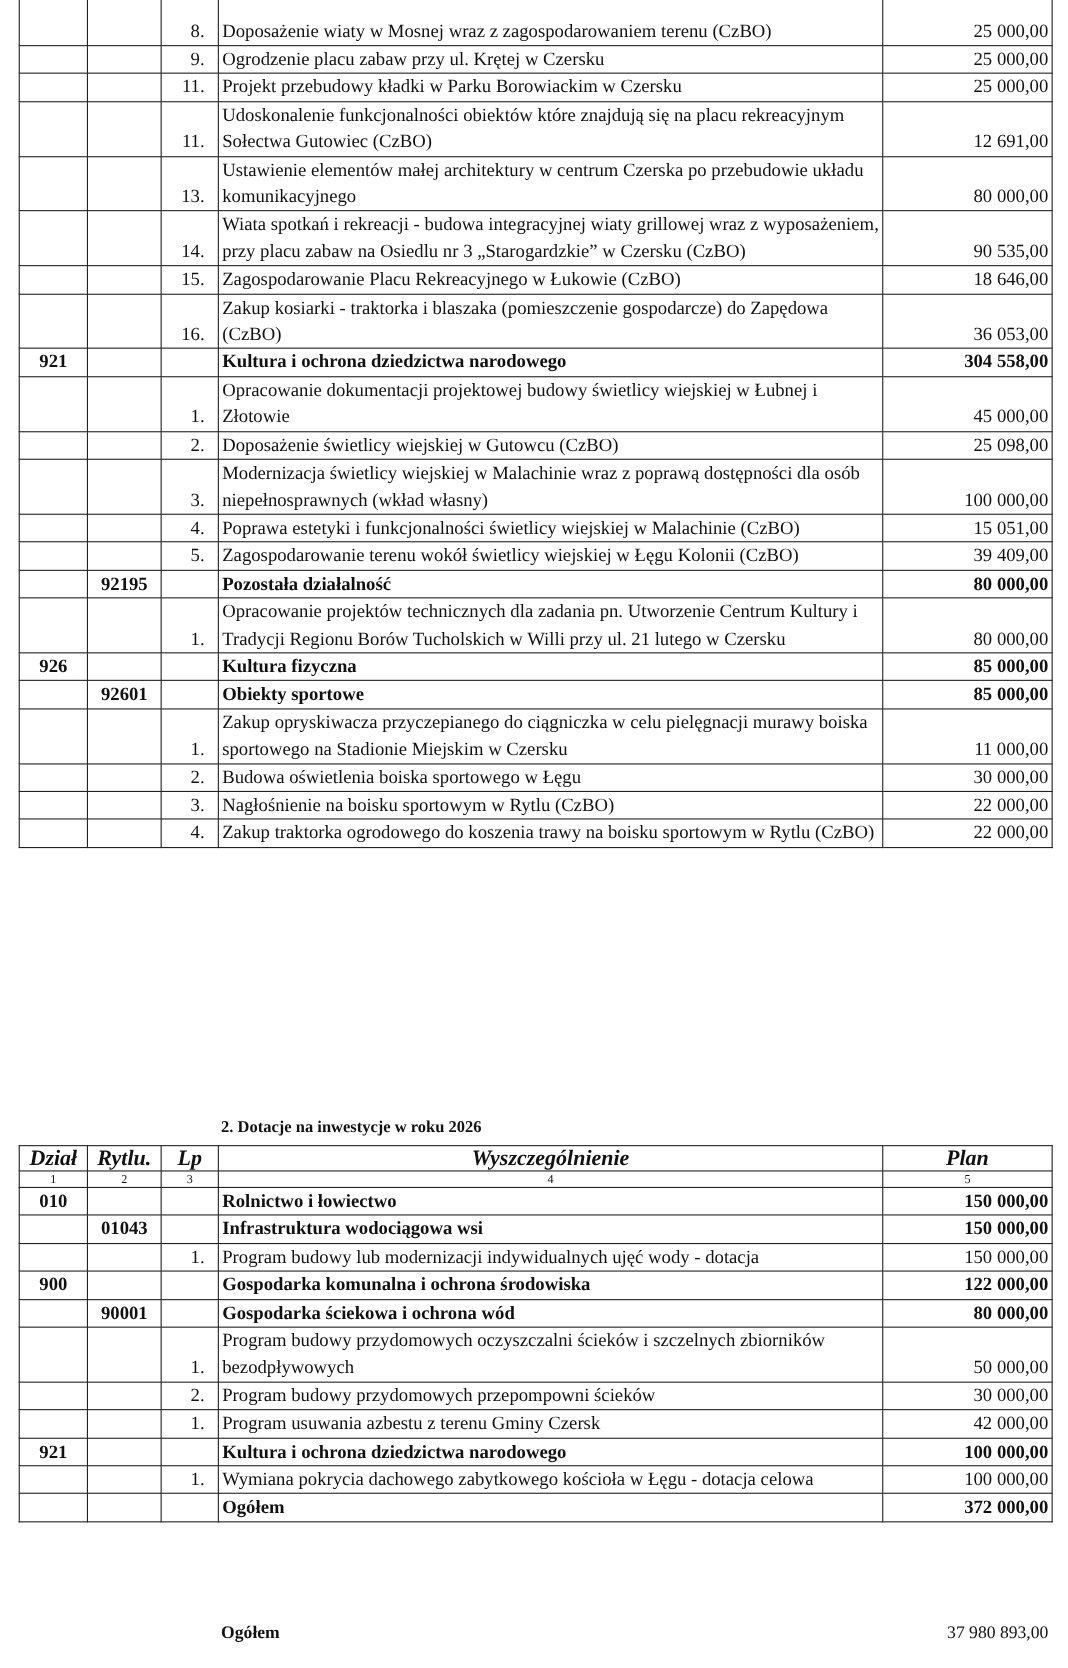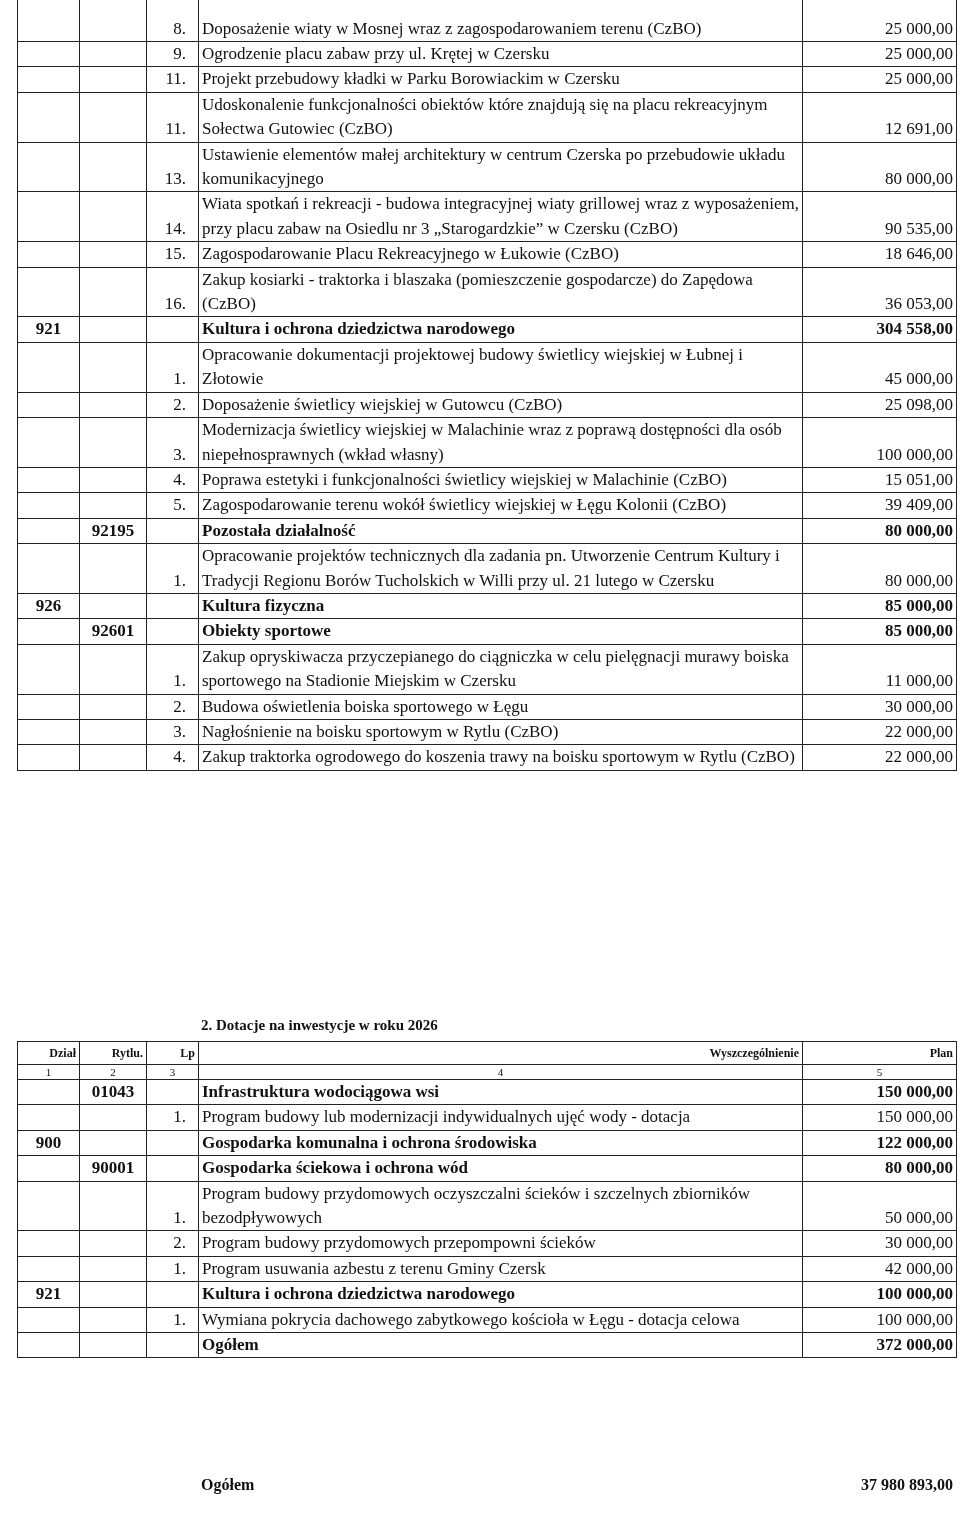--- a/index.html
+++ b/index.html
@@ -5,27 +5,27 @@
   html, body { margin:0; padding:0; background:#ffffff; }
   body { width:971px; height:1516px; position:relative; overflow:hidden;
          font-family:"Liberation Serif", "DejaVu Serif", serif; color:#111; }
   table { border-collapse:collapse; position:absolute; left:17px; table-layout:fixed; }
   td { border:1.5px solid #222; padding:0 3px; font-size:17px; line-height:24.4px; vertical-align:bottom; }
   col.c1 { width:62px; } col.c2 { width:67px; } col.c3 { width:52px; } col.c4 { width:604px; } col.c5 { width:154px; }
   td.dz, td.rz { text-align:center; font-weight:bold; }
   td.lp { text-align:right; padding-right:12px; }
   td.pl { text-align:right; }
   tr.b td.ds, tr.b td.pl { font-weight:bold; }
-  tr.hd td { font-weight:bold; text-align:right; font-size:12px; line-height:22px; }
+  tr.hd td { font-weight:bold; text-align:center; font-size:20px; line-height:22px;font-style:italic; }
   tr.nr td { font-size:11px; line-height:14px; text-align:center; }
   #t1 { top:-4px; }
   #t2 { top:1041px; }
   .sec-title { position:absolute; left:201px; top:997px; font-weight:bold; font-size:15px;margin-top:20px; }
   .grand-label { position:absolute; left:201px; top:1476px; font-weight:bold; font-size:16px; }
-  .grand-value { position:absolute; right:18px; top:1476px; font-weight:bold; font-size:16px;text-align:right; }
+  .grand-value { position:absolute; right:18px; top:1476px; font-weight:normal; font-size:16px;text-align:right; }
   tr.tall1 td { height:44px; }
 </style>
 </head>
 <body>
 
 <table id="t1">
   <colgroup>
       <col class="c1">
       <col class="c2">
       <col class="c3">
@@ -211,20 +211,27 @@
     <tr class="nr">
       <td>1</td>
       <td>2</td>
       <td>3</td>
       <td>4</td>
       <td>5</td>
     </tr>
   </tbody>
   <tbody id="t2-body">
       <tr class="b">
+        <td class="dz">010</td>
+        <td class="rz"></td>
+        <td class="lp"></td>
+        <td class="ds">Rolnictwo i łowiectwo</td>
+        <td class="pl">150 000,00</td>
+      </tr>
+      <tr class="b">
         <td class="dz"></td>
         <td class="rz">01043</td>
         <td class="lp"></td>
         <td class="ds">Infrastruktura wodociągowa wsi</td>
         <td class="pl">150 000,00</td>
       </tr>
       <tr>
         <td class="dz"></td>
         <td class="rz"></td>
         <td class="lp">1.</td>

